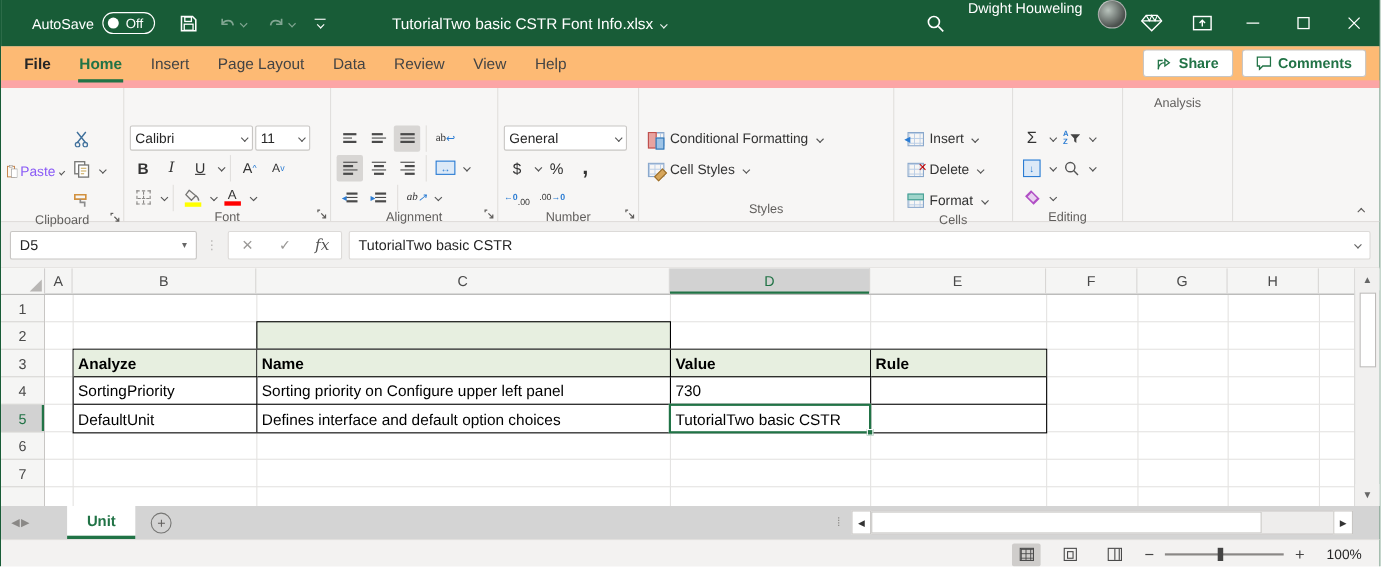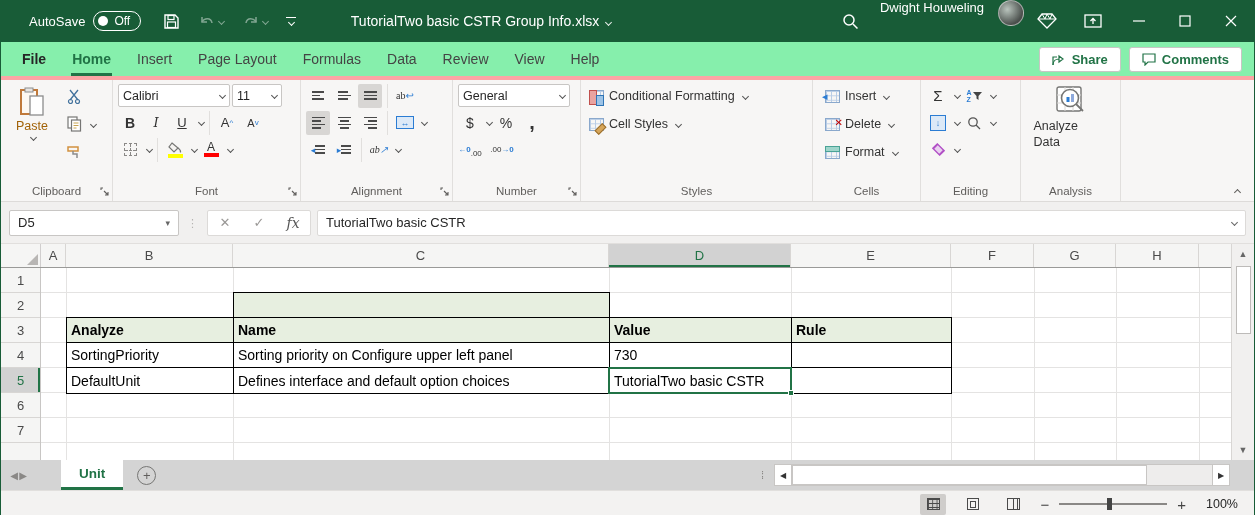--- a/index.html
+++ b/index.html
@@ -21,37 +21,37 @@
   .overline-chev .bar { width:10px; height:1.5px; background:#fff; margin-bottom:2px; }
   .tb-title { position:absolute; left:295px; width:370px; text-align:center; font-size:14px; white-space:nowrap; }
   .tb-title .chev { opacity:.9; }
   .tb-right { position:absolute; right:0; top:0; height:42px; display:flex; }
   .tb-right .slot { width:46px; display:flex; justify-content:center; align-items:center; height:42px; }
   .tb-user { font-size:13px; margin:0 14px 0 6px; white-space:nowrap; }
   .avatar { width:26px; height:26px; border-radius:50%; background:radial-gradient(circle at 35% 35%, #b9c4bd, #4a4f4c 70%); border:1px solid rgba(255,255,255,.5); }
   .winbtn { width:46px; height:42px; display:flex; align-items:center; justify-content:center; font-size:14px; }
 
   
-  .menubar { height:38px; background:#86efac; display:flex; align-items:center; flex-shrink:0; border-bottom:4px solid #fca5a5; }
+  .menubar { height:38px; background:#fdba74; display:flex; align-items:center; flex-shrink:0; border-bottom:7px solid #fca5a5; }
   .mtab { padding:0 13px; height:38px; display:flex; align-items:center; font-size:14px; color:#444; position:relative; }
   .mtab.file { font-weight:bold; color:#262626; margin-left:8px; }
   .mtab.active { color:#217346; font-weight:bold; }
   .mtab.active::after { content:""; position:absolute; left:12px; right:12px; bottom:2px; height:3px; background:#217346; }
   .menubar-right { margin-left:auto; display:flex; gap:8px; margin-right:12px; }
   .pillbtn { border:1px solid #c8c6c4; background:#fff; color:#217346; font-weight:bold; font-size:13px; padding:4px 12px; border-radius:3px; display:flex; gap:6px; align-items:center; }
 
   
   .ribbon { height:122px; background:#f7f6f5; display:flex; flex-shrink:0; border-bottom:1px solid #dddbd9; position:relative; }
   .rgroup { display:flex; flex-direction:column; border-right:1px solid #e1dfdd; padding:3px 5px 0 5px; }
-  .rg-content { flex:1; display:flex; }
+  .rg-content { flex:1; display:flex;margin-top:30px; }
   .rg-label { height:21px; font-size:11.5px; color:#605e5c; display:flex; align-items:center; justify-content:center; position:relative; padding:0 10px; }
   .launcher { position:absolute; right:-2px; bottom:5px; }
   .rows3 { display:flex; flex-direction:column; justify-content:flex-start; gap:2px; }
   .rrow { display:flex; align-items:center; height:28px; gap:2px; }
-  .bigbtn { width:52px; display:flex; flex-direction:column; align-items:center; justify-content:flex-start; padding-top:4px; gap:2px; font-size:12.5px; color:#a16207; text-align:center; }
+  .bigbtn { width:52px; display:flex; flex-direction:row; align-items:center; justify-content:flex-start; padding-top:4px; gap:2px; font-size:12.5px; color:#8b5cf6; text-align:center; }
   .sbtn { min-width:24px; height:24px; display:flex; align-items:center; justify-content:center; border-radius:2px; color:#333; }
   .sbtn.sel { background:#d8d6d4; }
   .combo { background:#fff; border:1px solid #c8c6c4; height:23px; display:flex; align-items:center; font-size:12.5px; padding:0 4px; color:#262626; border-radius:2px; }
   .combo .chev { margin-left:auto; color:#555; }
   .vdiv { width:1px; background:#e1dfdd; height:24px; margin:0 3px; }
   .lines { display:inline-flex; flex-direction:column; gap:2px; }
   .lines i { display:block; height:1.5px; background:#4a4a4a; }
   .bchar { font-weight:bold; font-size:14px; }
   .uline { text-decoration:underline; }
   .mini2 { font-size:8px; line-height:8px; color:#333; text-align:left; }
@@ -168,21 +168,21 @@
             <path d="M14 8 C12 4 5 3 4 9" fill="none" stroke="#fff" stroke-width="1.5"></path>
           </svg>
         <span class="chev"></span>
       </span>
       <span class="overline-chev">
         <span class="bar"></span>
         <span class="chev" style="margin-left:0"></span>
       </span>
     </div>
     <div class="tb-title">
-      <span>TutorialTwo basic CSTR Group Info.xlsx</span>
+      <span>TutorialTwo basic CSTR Font Info.xlsx</span>
       <span class="chev"></span>
     </div>
     <div class="tb-right">
       <span class="slot">
         <svg width="17" height="17" viewBox="0 0 17 17">
             <circle cx="7" cy="7" r="5" fill="none" stroke="#fff" stroke-width="1.5"></circle>
             <line x1="11" y1="11" x2="15.5" y2="15.5" stroke="#fff" stroke-width="1.5"></line>
           </svg>
       </span>
       <span class="tb-user">Dwight Houweling</span>
@@ -215,21 +215,20 @@
           </svg>
       </span>
     </div>
   </div>
 
   <div class="menubar">
     <span class="mtab file">File</span>
     <span class="mtab active">Home</span>
     <span class="mtab">Insert</span>
     <span class="mtab">Page Layout</span>
-    <span class="mtab">Formulas</span>
     <span class="mtab">Data</span>
     <span class="mtab">Review</span>
     <span class="mtab">View</span>
     <span class="mtab">Help</span>
     <div class="menubar-right">
       <span class="pillbtn">
         <svg width="14" height="13" viewBox="0 0 14 13">
             <path d="M1 12 C1 8 4 6 7 6 M7 3 L11 6 L7 9 z" fill="none" stroke="#217346" stroke-width="1.2"></path>
             <path d="M1 12 V4 h4" fill="none" stroke="#217346" stroke-width="1.2"></path>
           </svg>
@@ -559,33 +558,20 @@
             <span class="chev" style="color:#555;"></span>
           </div>
         </div>
       </div>
       <div class="rg-label">
           <span>Editing</span>
         </div>
     </div>
 
     <div class="rgroup" style="width:100px;">
-      <div class="rg-content" style="justify-content:center;">
-        <div class="analyze">
-          <svg width="30" height="30" viewBox="0 0 30 30">
-            <rect x="1" y="1" width="24" height="24" rx="2" fill="#fff" stroke="#767674" stroke-width="1.4"></rect>
-            <path d="M1 9 h24 M9 1 v24 M17 1 v24 M1 17 h24" stroke="#d8d6d4" stroke-width="1"></path>
-            <circle cx="14" cy="12" r="8.5" fill="#fff" stroke="#767674" stroke-width="1.6"></circle>
-            <rect x="10.5" y="11" width="3" height="5" fill="#2b7cd3"></rect>
-            <rect x="15" y="8" width="3" height="8" fill="#8faadc"></rect>
-            <line x1="20" y1="18" x2="27" y2="25" stroke="#767674" stroke-width="1.8"></line>
-          </svg>
-          <span>Analyze Data</span>
-        </div>
-      </div>
       <div class="rg-label">
           <span>Analysis</span>
         </div>
     </div>
 
     <span class="collapse chev up"></span>
   </div>
 
   <div class="fbar">
     <span class="namebox">

